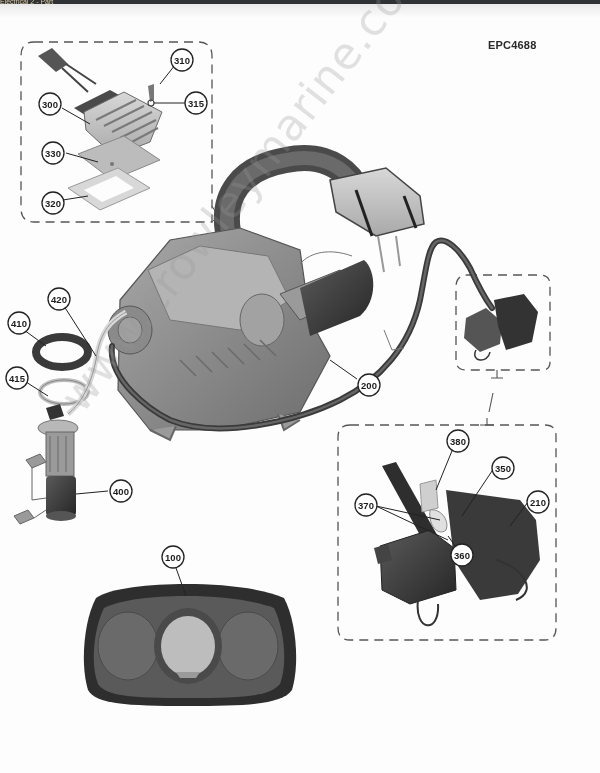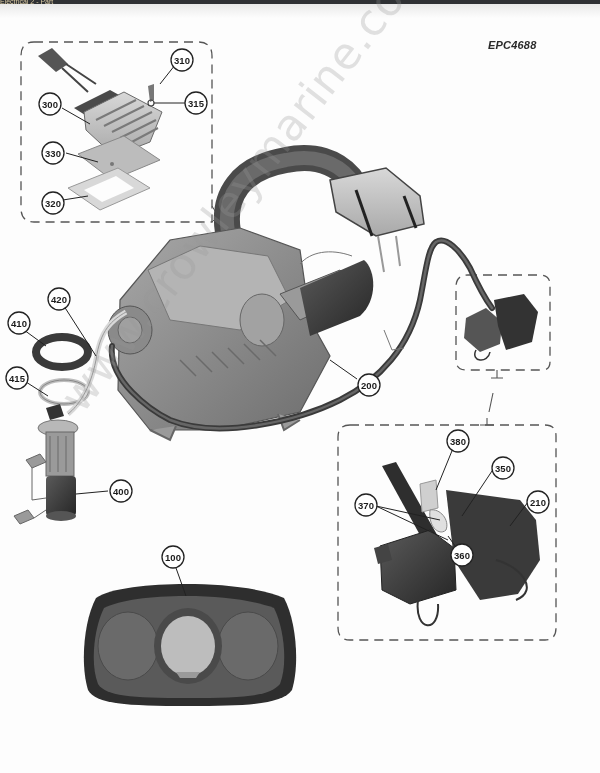--- a/index.html
+++ b/index.html
@@ -16,21 +16,21 @@
     position: absolute; left: 0; top: 0; height: 4px; width: 74px;
     overflow: hidden; font-size: 7px; line-height: 4px; color: #d9c9a3;
     white-space: nowrap;
   }
   .topfade {
     position: absolute; left: 0; top: 4px; width: 600px; height: 14px;
     background: linear-gradient(#e9e9e9, #fdfdfd);
   }
   .diagram-id {
     position: absolute; left: 488px; top: 39px;
-    font-weight: bold; font-size: 11px; color: #2a2a2a; letter-spacing: 0.2px; font-style: italic;
+    font-weight: bold; font-size: 11px; color: #2a2a2a; letter-spacing: 0.2px;
   }
   svg.art { position: absolute; left: 0; top: 0; }
   .callout text { font-family: "Liberation Sans", sans-serif; font-weight: bold; font-size: 9.5px; fill: #1c1c1c; }
   .watermark {
     position: absolute; left: 70px; top: 380px; width: 520px;
     transform: rotate(-52deg); transform-origin: left center;
     font-family: "DejaVu Sans", sans-serif; font-size: 44px;
     color: rgba(150,150,150,0.28); white-space: nowrap; letter-spacing: 1px;
     pointer-events: none;
   }

